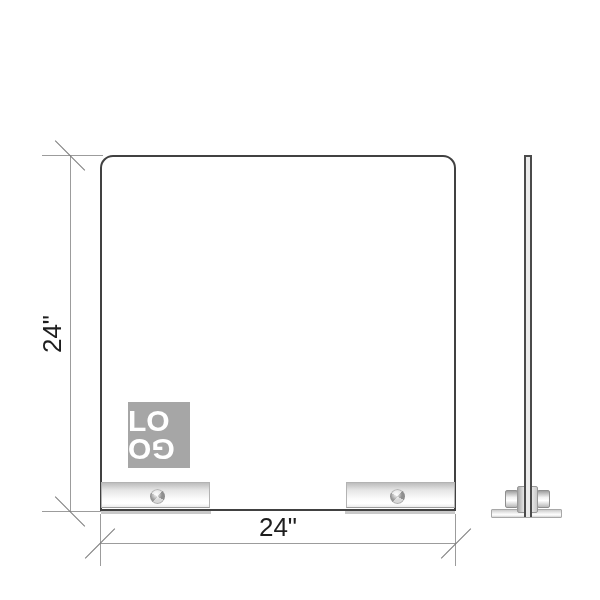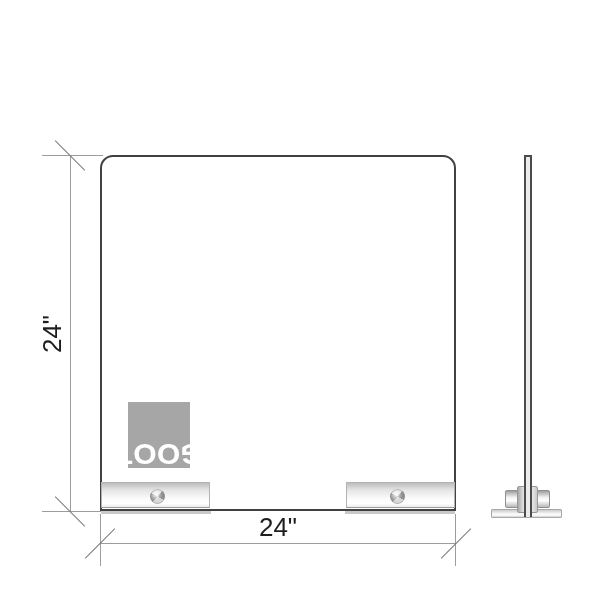--- a/index.html
+++ b/index.html
@@ -8,21 +8,21 @@
     font-family:"Liberation Sans", sans-serif;
   }
   
   .panel{
     position:absolute;left:100px;top:155px;width:352px;height:352px;
     border:2px solid #414141;border-radius:13px 13px 0 0;background:#ffffff;z-index:1;
   }
   
   .logo{
     position:absolute;left:128px;top:402px;width:62px;height:66px;background:#a6a6a6;
-    display:flex;flex-direction:row;align-items:flex-end;justify-content:center;
+    display:flex;flex-direction:column;align-items:flex-start;justify-content:center;
     z-index:3;
   }
   .logo .ln{
     color:#ffffff;font-weight:bold;font-size:30px;line-height:28px;letter-spacing:0px;
   }
   .logo .ln.flip{transform:rotate(180deg);}
   
   .foot{
     position:absolute;top:482px;width:109px;height:26px;z-index:2;
     background:linear-gradient(180deg,#bdbdbd 0%,#e6e6e6 30%,#fbfbfb 65%,#ffffff 85%,#ececec 100%);

